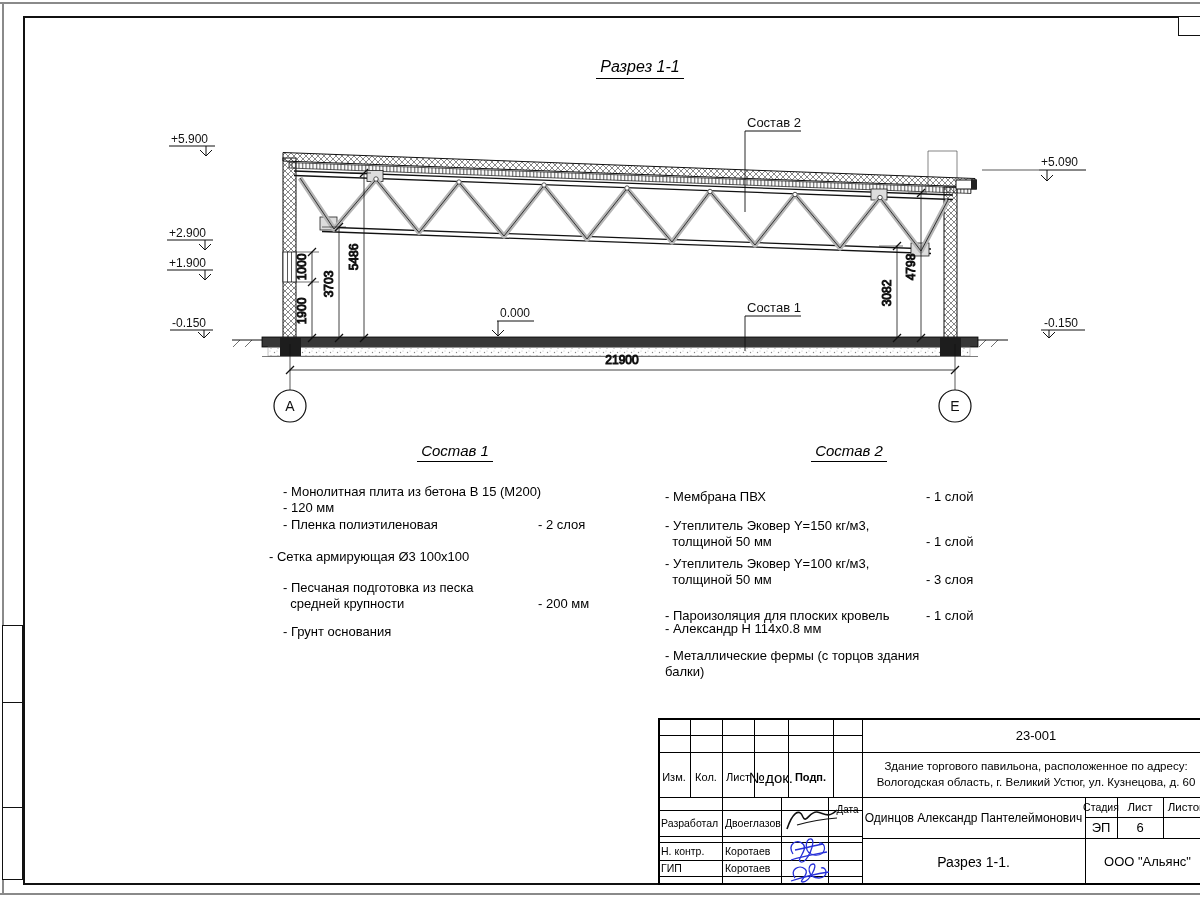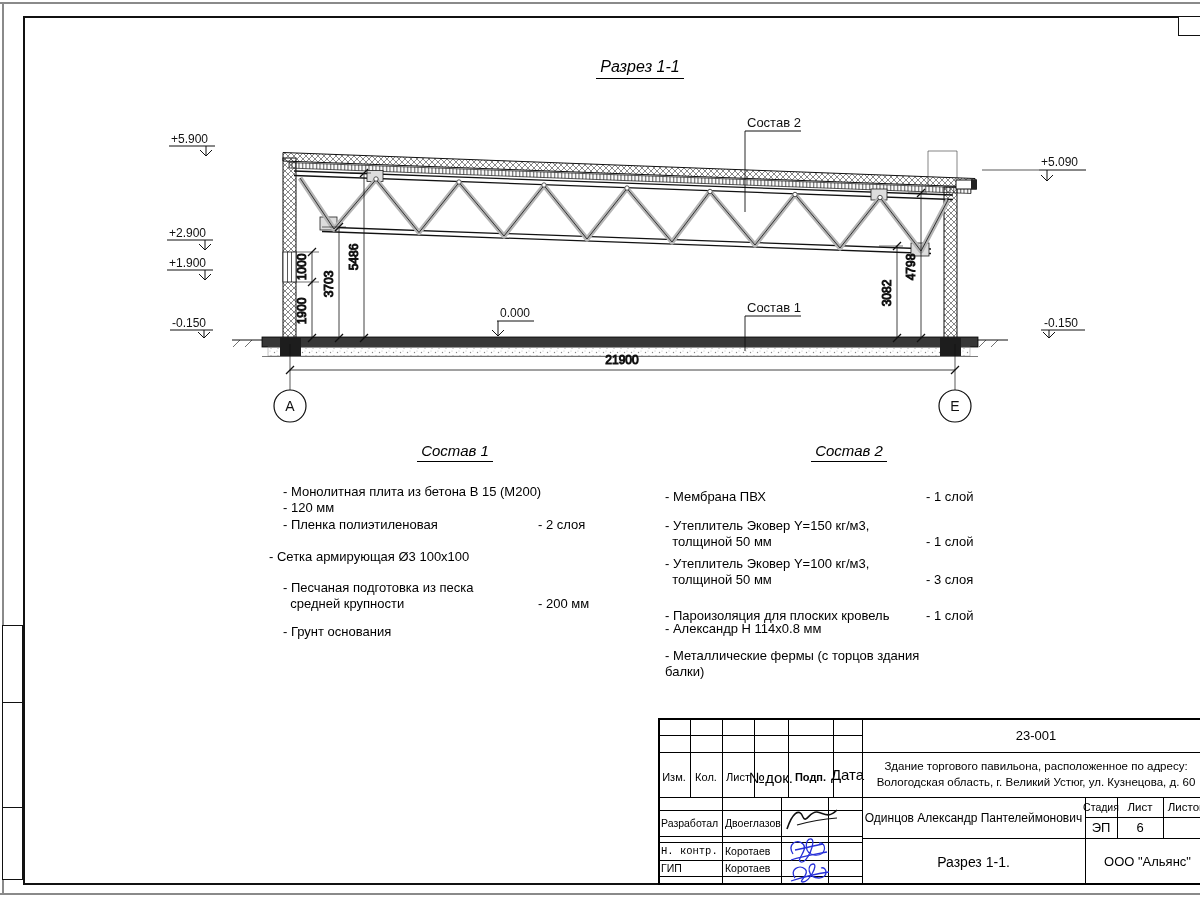--- a/index.html
+++ b/index.html
@@ -309,25 +309,25 @@
 <div class="vl" style="left:862px;top:718px;height:167px;"></div>
 <div class="vl" style="left:1085px;top:797px;height:88px;"></div>
 <div class="vl" style="left:1117px;top:797px;height:41px;"></div>
 <div class="vl" style="left:1163px;top:797px;height:41px;"></div>
 
 <div class="cell" style="left:658px;top:764px;width:32px;height:26px;font-size:11px;">Изм.</div>
 <div class="cell" style="left:690px;top:764px;width:32px;height:26px;font-size:11px;">Кол.</div>
 <div class="cell" style="left:722px;top:764px;width:32px;height:26px;font-size:11px;">Лист</div>
 <div class="cell" style="left:754px;top:764px;width:34px;height:26px;font-size:15px;">№док.</div>
 <div class="cell" style="left:788px;top:764px;width:45px;height:26px;font-size:11px;font-weight:bold;">Подп.</div>
-<div class="cell" style="left:833px;top:761px;width:29px;height:26px;font-size:15px;">Дата</div>
+<div class="cell" style="left:833px;top:796px;width:29px;height:26px;font-size:10px;">Дата</div>
 
 <div class="cell left" style="left:658px;top:810px;width:64px;height:26px;font-size:10.5px;">Разработал</div>
 <div class="cell left" style="left:722px;top:810px;width:59px;height:26px;font-size:10.5px;">Двоеглазов</div>
-<div class="cell left" style="left:658px;top:842px;width:64px;height:18px;font-size:10.5px;font-family:Liberation Mono, monospace;">Н. контр.</div>
+<div class="cell left" style="left:658px;top:842px;width:64px;height:18px;font-size:10.5px;">Н. контр.</div>
 <div class="cell left" style="left:722px;top:842px;width:59px;height:18px;font-size:10.5px;">Коротаев</div>
 <div class="cell left" style="left:658px;top:860px;width:64px;height:16px;font-size:10.5px;">ГИП</div>
 <div class="cell left" style="left:722px;top:860px;width:59px;height:16px;font-size:10.5px;">Коротаев</div>
 
 <div class="cell" style="left:862px;top:718px;width:348px;height:34px;font-size:13px;">23-001</div>
 <div class="cell two" style="left:862px;top:752px;width:348px;height:45px;font-size:11.5px;">
   <div>Здание торгового павильона, расположенное по адресу:</div>
   <div>Вологодская область, г. Великий Устюг, ул. Кузнецова, д. 60</div>
 </div>
 <div class="cell" style="left:862px;top:797px;width:223px;height:41px;font-size:12px;">Одинцов Александр Пантелеймонович</div>

